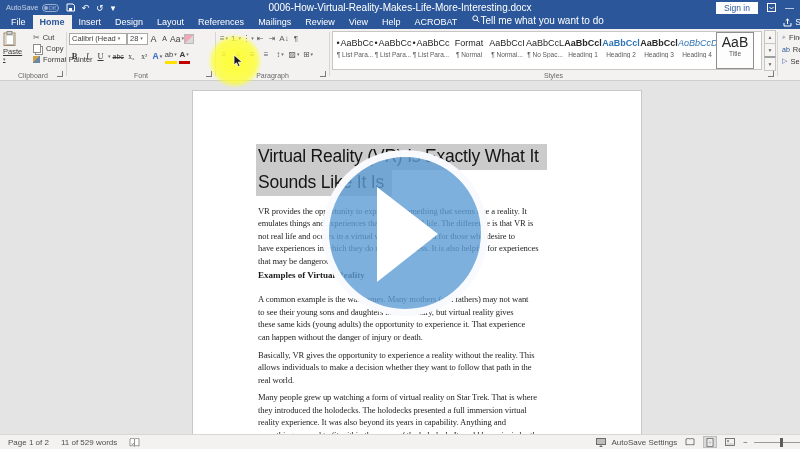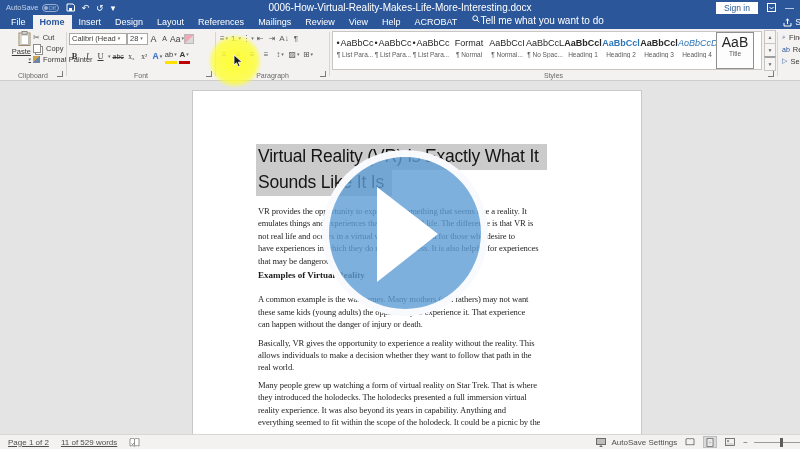--- a/index.html
+++ b/index.html
@@ -32,21 +32,21 @@
           border-bottom:1px solid #cfcdcb;box-sizing:border-box;color:#3b3a39;}
   .group{position:absolute;top:0;height:51px;}
   .g-clip{left:0;width:66px;} .g-font{left:67px;width:148px;} .g-par{left:216px;width:113px;}
   .g-sty{left:330px;width:447px;} .g-edit{left:778px;width:70px;}
   .rdiv{position:absolute;top:3px;height:44px;width:1px;background:#d8d6d4;}
   .glabel{position:absolute;left:0;right:0;bottom:1px;text-align:center;font-size:7px;color:#696969;}
   .launcher{position:absolute;right:3px;bottom:3px;width:5px;height:5px;
             border-right:1px solid #7a7a7a;border-bottom:1px solid #7a7a7a;}
   
   .paste-btn{position:absolute;left:3px;top:2px;width:28px;height:40px;display:flex;flex-direction:column;
-             align-items:flex-end;font-size:7.5px;gap:1px;text-decoration:underline;}
+             align-items:flex-start;font-size:7.5px;gap:1px;text-decoration:underline;}
   .clip-list{position:absolute;left:33px;top:3px;display:flex;flex-direction:column;gap:1px;font-size:7.5px;}
   .mini{display:flex;align-items:center;gap:3px;height:10px;white-space:nowrap;}
   .ic-cut{font-size:8px;color:#666;}
   .ic-copy{width:6px;height:7px;border:1px solid #8c8c8c;background:#fff;box-shadow:2px 2px 0 -1px #fff,2px 2px 0 0 #8c8c8c;margin-right:2px;}
   .ic-brush{width:7px;height:7px;background:linear-gradient(135deg,#caa34a 0 45%,#6b86a8 45% 100%);}
   
   .frow1{position:absolute;left:2px;top:3px;display:flex;align-items:center;gap:0;}
   .frow2{position:absolute;left:2px;top:19px;display:flex;align-items:center;gap:2px;}
   .combo{height:12px;border:1px solid #aaa9a8;background:#fff;display:flex;align-items:center;
          font-size:7.5px;padding:0 2px;gap:2px;white-space:nowrap;box-sizing:border-box;}
@@ -99,21 +99,21 @@
       font-size:9px;line-height:12.4px;color:#1a1a1a;}
   .p2{margin-top:12px;} .p3{margin-top:6px;} .p4{margin-top:5px;}
   
   .play{position:absolute;left:322px;top:150px;width:152px;height:152px;border:7px solid rgba(255,255,255,.95);
         border-radius:50%;background:rgba(92,156,212,.8);z-index:50;}
   .tri{position:absolute;left:48px;top:30px;width:0;height:0;
        border-top:47px solid transparent;border-bottom:48px solid transparent;border-left:61px solid #fff;}
   
   .statusbar{position:absolute;left:0;top:434px;width:800px;height:15px;background:#f3f2f1;
              border-top:1px solid #d9d7d5;box-sizing:border-box;display:flex;align-items:center;
-             font-size:8px;color:#4f4f4f;padding-left:8px;gap:12px;z-index:60;text-decoration:underline;}
+             font-size:8px;color:#4f4f4f;padding-left:8px;gap:12px;z-index:60;}
   .sb-right{position:absolute;right:0;top:0;height:14px;display:flex;align-items:center;gap:6px;padding-right:0;}
   .vbtn{width:14px;height:12px;display:flex;align-items:center;justify-content:center;}
   .vbtn.sel{background:#dadada;border:1px solid #bdbdbd;box-sizing:border-box;}
   .ztrack{position:relative;width:46px;height:12px;}
   .ztrack .line{position:absolute;left:0;right:-8px;top:6px;height:1px;background:#9a9a9a;}
   .ztrack .handle{position:absolute;left:26px;top:2px;width:3px;height:9px;background:#5c5c5c;}
   svg{display:block;}
 </style>
 </head>
 <body>
@@ -397,20 +397,21 @@
         <div class="p1">
           <div class="bline">VR provides the opportunity to experience something that seems like a reality.  It</div>
           <div class="bline">emulates things and experiences that occur in real life. The difference is that VR is</div>
           <div class="bline">not real life and occurs in a virtual world. It is helpful for those who desire to</div>
           <div class="bline">have experiences in which they do not have access. It is also helpful for experiences</div>
           <div class="bline">that may be dangerous.</div>
         </div>
         <div class="dhead">Examples of Virtual Reality</div>
         <div class="p2">
           <div class="bline">A common example is the war games. Many mothers (and fathers) may not want</div>
+          <div class="bline">to see their young sons and daughters in the military, but virtual reality gives</div>
           <div class="bline">these same kids (young adults) the opportunity to experience it. That experience</div>
           <div class="bline">can happen without the danger of injury or death.</div>
         </div>
         <div class="p3">
           <div class="bline">Basically, VR gives the opportunity to experience a reality without the reality.  This</div>
           <div class="bline">allows individuals to make a decision whether they want to follow that path in the</div>
           <div class="bline">real world.</div>
         </div>
         <div class="p4">
           <div class="bline">Many people grew up watching a form of virtual reality on Star Trek.  That is where</div>

